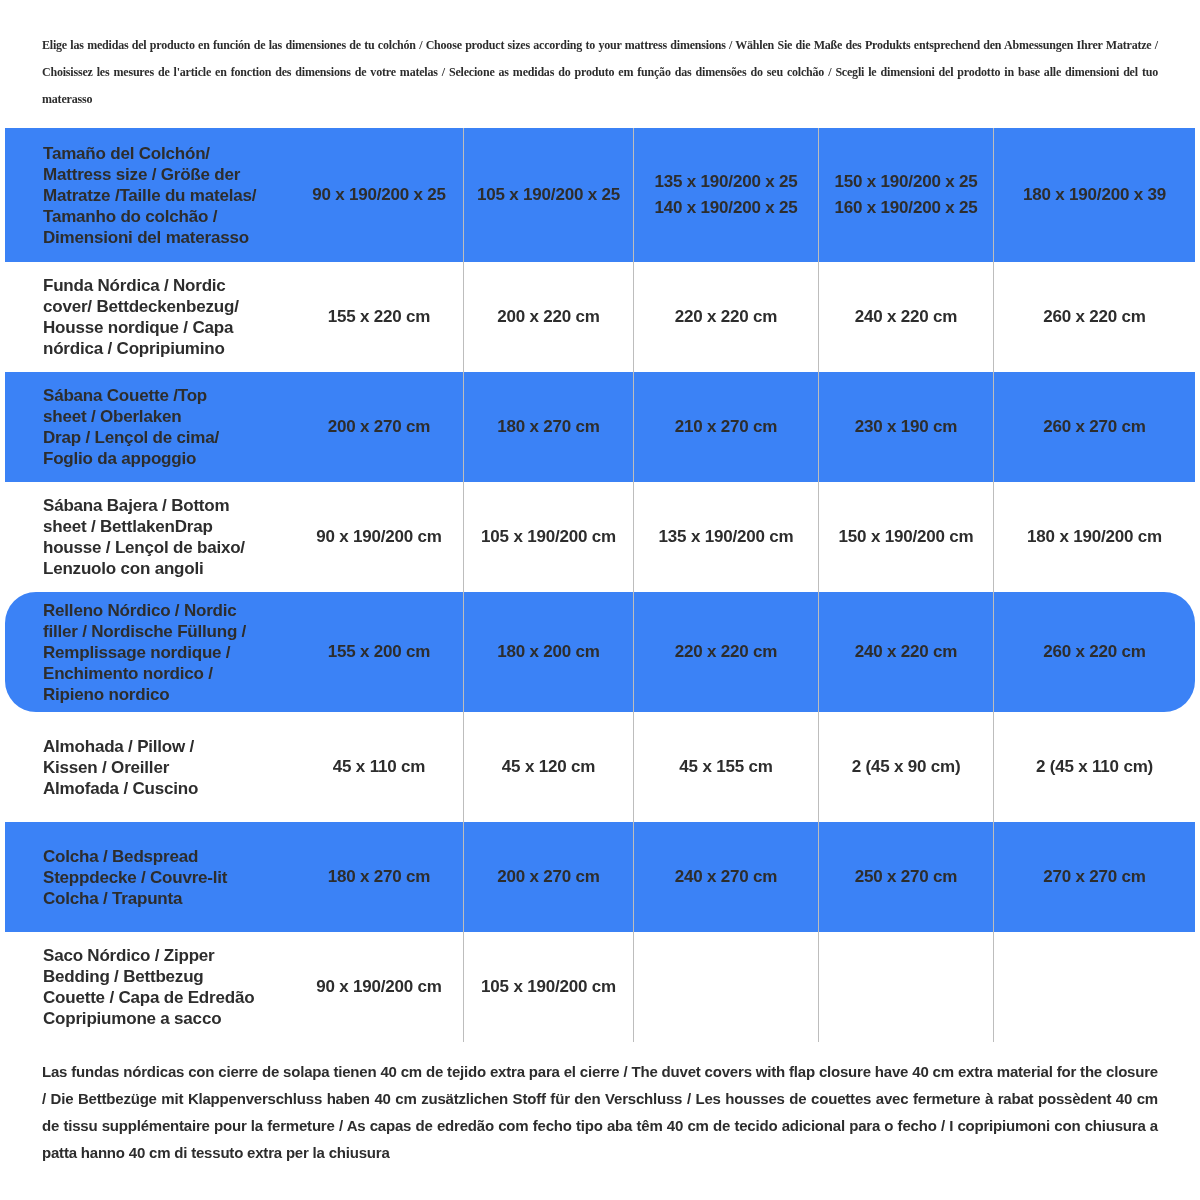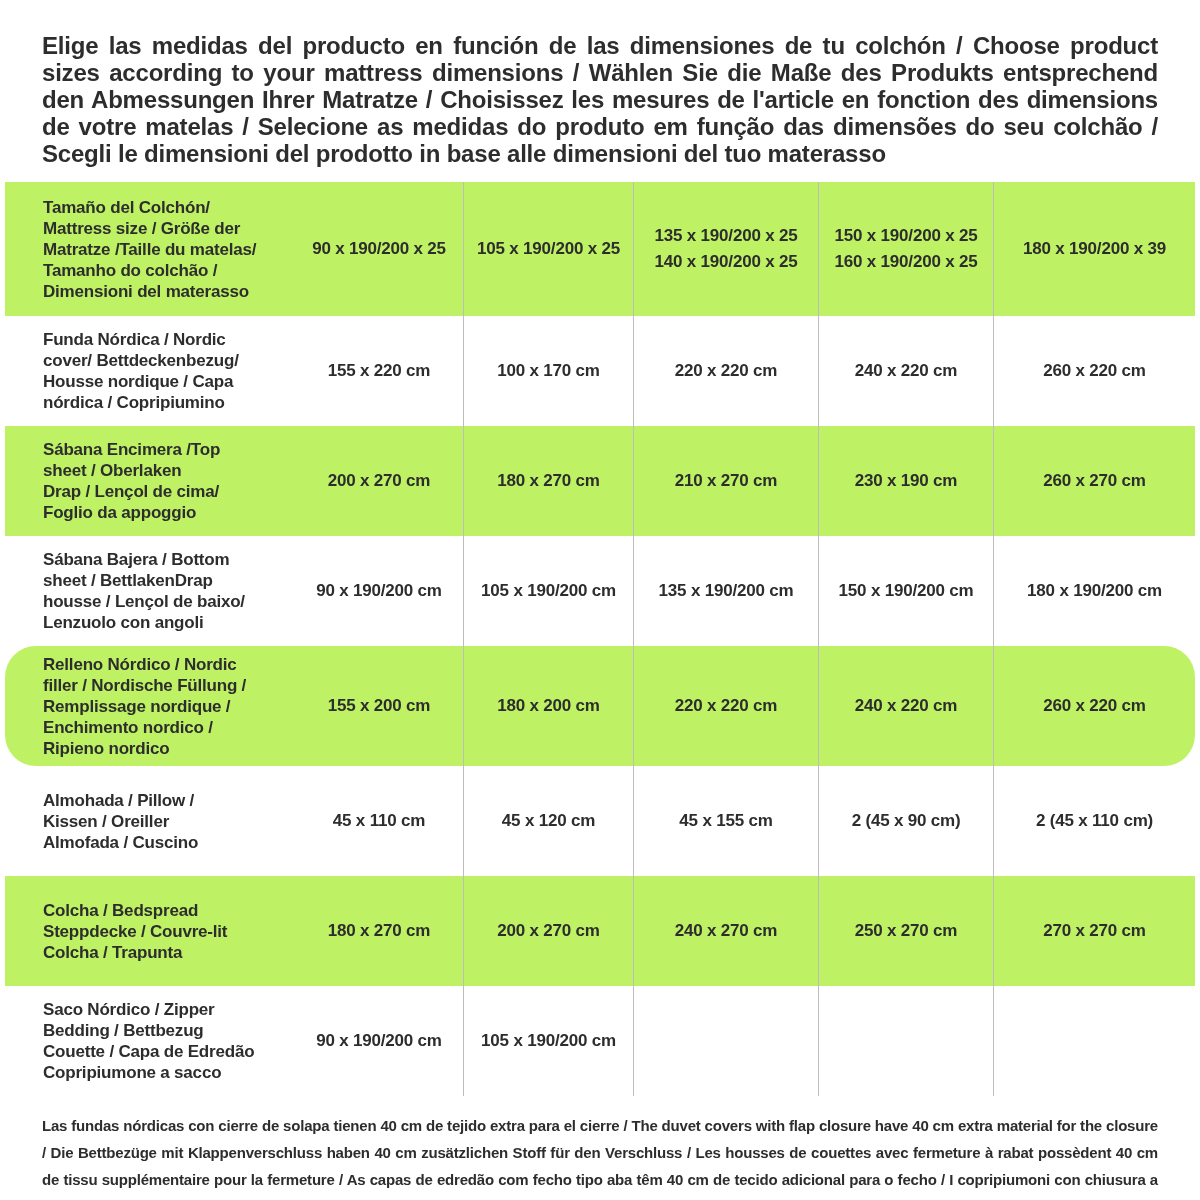--- a/index.html
+++ b/index.html
@@ -6,38 +6,39 @@
   html,body { width:1200px; background:#ffffff; }
   body {
     height:1200px;
     font-family:"Liberation Sans", sans-serif;
     font-weight:bold;
     color:#2d2d2d;
     -webkit-font-smoothing:antialiased;
   }
   .intro {
     margin:32px 42px 15px 42px;
-    font-size:24px;
+    font-size:12px;
     line-height:27px;
     letter-spacing:-0.2px;
     text-align:justify;
     font-stretch:condensed;
+    font-family:Liberation Serif, serif;
   }
   .size-table {
     margin:0 5px;
     width:1190px;
   }
   .t-row {
     display:grid;
     grid-template-columns:290px 168px 170px 185px 175px 1fr;
     min-height:110px;
   }
   .t-row.header-row { min-height:134px; }
   .t-row.tall-row   { min-height:120px;border-radius:31px; }
-  .t-row.stripe { background:#bef264; }
+  .t-row.stripe { background:#3b82f6; }
   .cell {
     display:flex;
     align-items:center;
     justify-content:center;
     text-align:center;
     font-size:17px;
     line-height:26px;
     letter-spacing:-0.2px;
     white-space:pre-line;
     font-stretch:condensed;
@@ -81,28 +82,28 @@
 160 x 190/200 x 25</div>
     <div class="cell vline">180 x 190/200 x 39</div>
   </div>
 
   <div class="t-row">
     <div class="cell label-cell">Funda Nórdica /  Nordic
 cover/ Bettdeckenbezug/
 Housse nordique  / Capa
 nórdica / Copripiumino</div>
     <div class="cell">155 x 220 cm</div>
-    <div class="cell vline">100 x 170 cm</div>
+    <div class="cell vline">200 x 220 cm</div>
     <div class="cell vline">220 x 220 cm</div>
     <div class="cell vline">240 x 220 cm</div>
     <div class="cell vline">260 x 220 cm</div>
   </div>
 
   <div class="t-row stripe">
-    <div class="cell label-cell">Sábana Encimera /Top
+    <div class="cell label-cell">Sábana Couette /Top
 sheet / Oberlaken
 Drap / Lençol de cima/
 Foglio da appoggio</div>
     <div class="cell">200 x 270 cm</div>
     <div class="cell vline">180 x 270 cm</div>
     <div class="cell vline">210 x 270 cm</div>
     <div class="cell vline">230 x 190 cm</div>
     <div class="cell vline">260 x 270 cm</div>
   </div>
 

